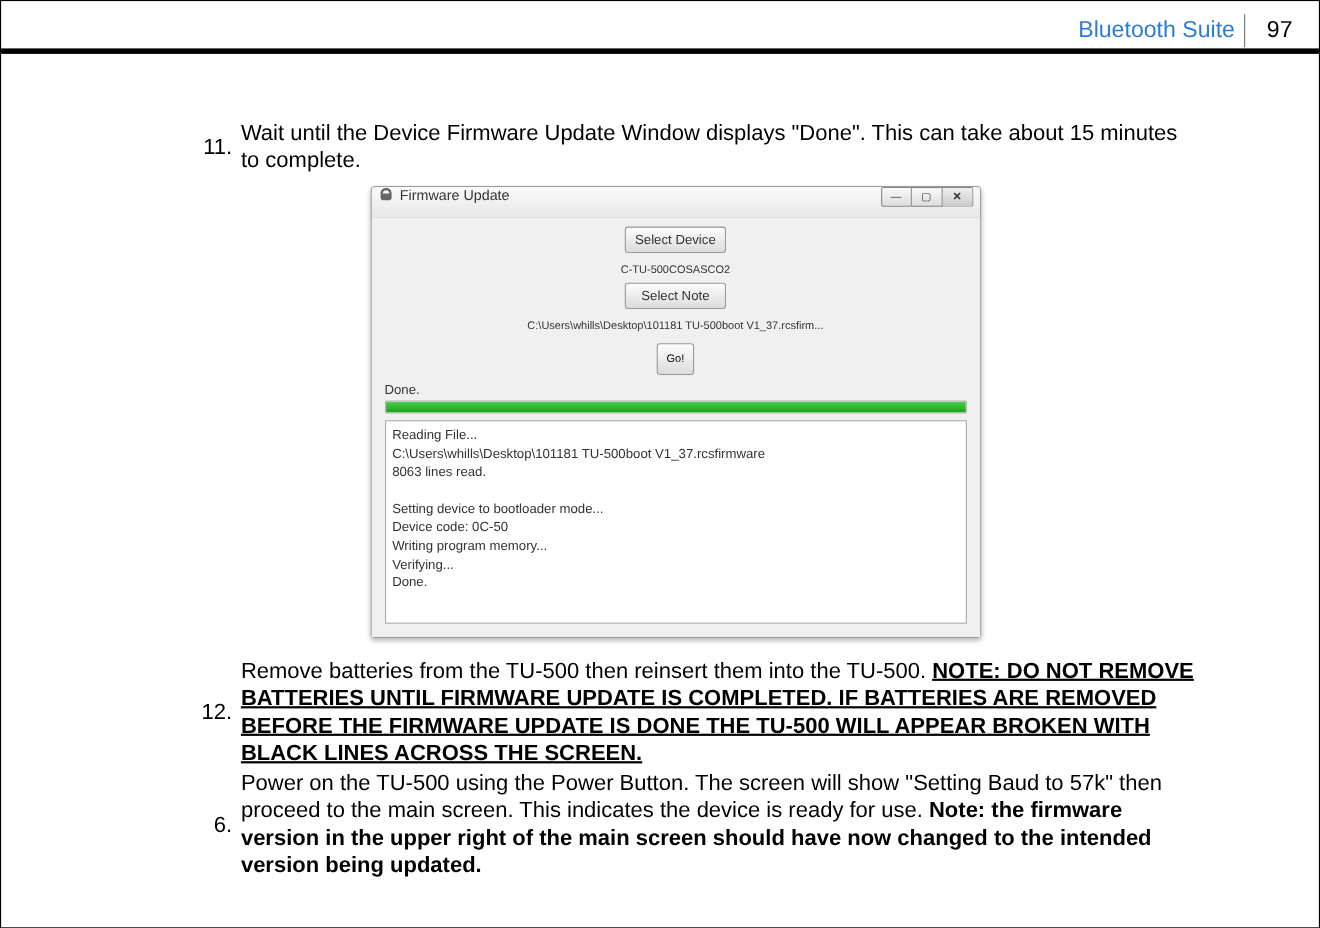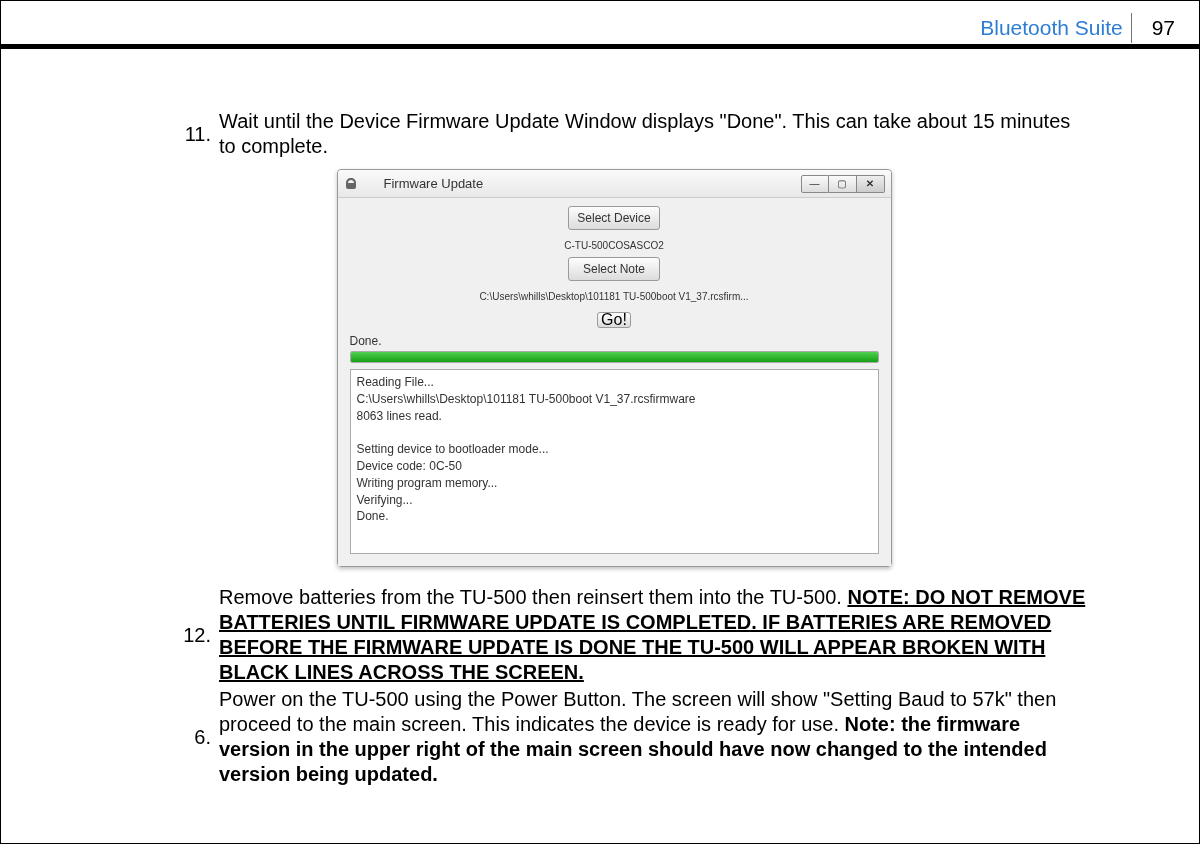--- a/index.html
+++ b/index.html
@@ -83,25 +83,23 @@
     border-radius: 4px;
     background: linear-gradient(#f4f4f4, #eaeaea);
     box-shadow: 0 2px 4px rgba(0,0,0,0.25);
     font-family: "Segoe UI", Tahoma, sans-serif;
     font-size: 12px;
   }
   .fw-titlebar {
     height: 28px;
     border-bottom: 1px solid #ccc;
     display: flex;
-    align-items: center;
     padding: 0 6px;
     background: linear-gradient(#fafafa, #e8e8e8);
     border-radius: 4px 4px 0 0;
-    gap: 20px;
   }
   .fw-titlebar .icon {
     display: inline-block;
     width: 14px; height: 14px;
     margin-right: 6px;
   }
   .fw-title {
     flex: 1;
     color: #333;
     font-size: 13px;
@@ -146,25 +144,25 @@
     justify-content: center;
   }
   .fw-value {
     flex: 1;
     font-size: 10px;
     color: #333;
     white-space: nowrap;
     overflow: hidden;
   }
   .go-btn {
-    width: 34px; height: 16px;
+    width: 34px; height: 29px;
     border: 1px solid #9a9a9a;
     border-radius: 3px;
     background: linear-gradient(#fdfdfd, #dcdcdc);
-    font-size: 16px;
+    font-size: 10px;
     display: flex;
     align-items: center;
     justify-content: center;
   }
   .fw-status {
     font-size: 12px;
     color: #333;
     margin: 4px 0 3px 0;
   }
   .fw-progress {

